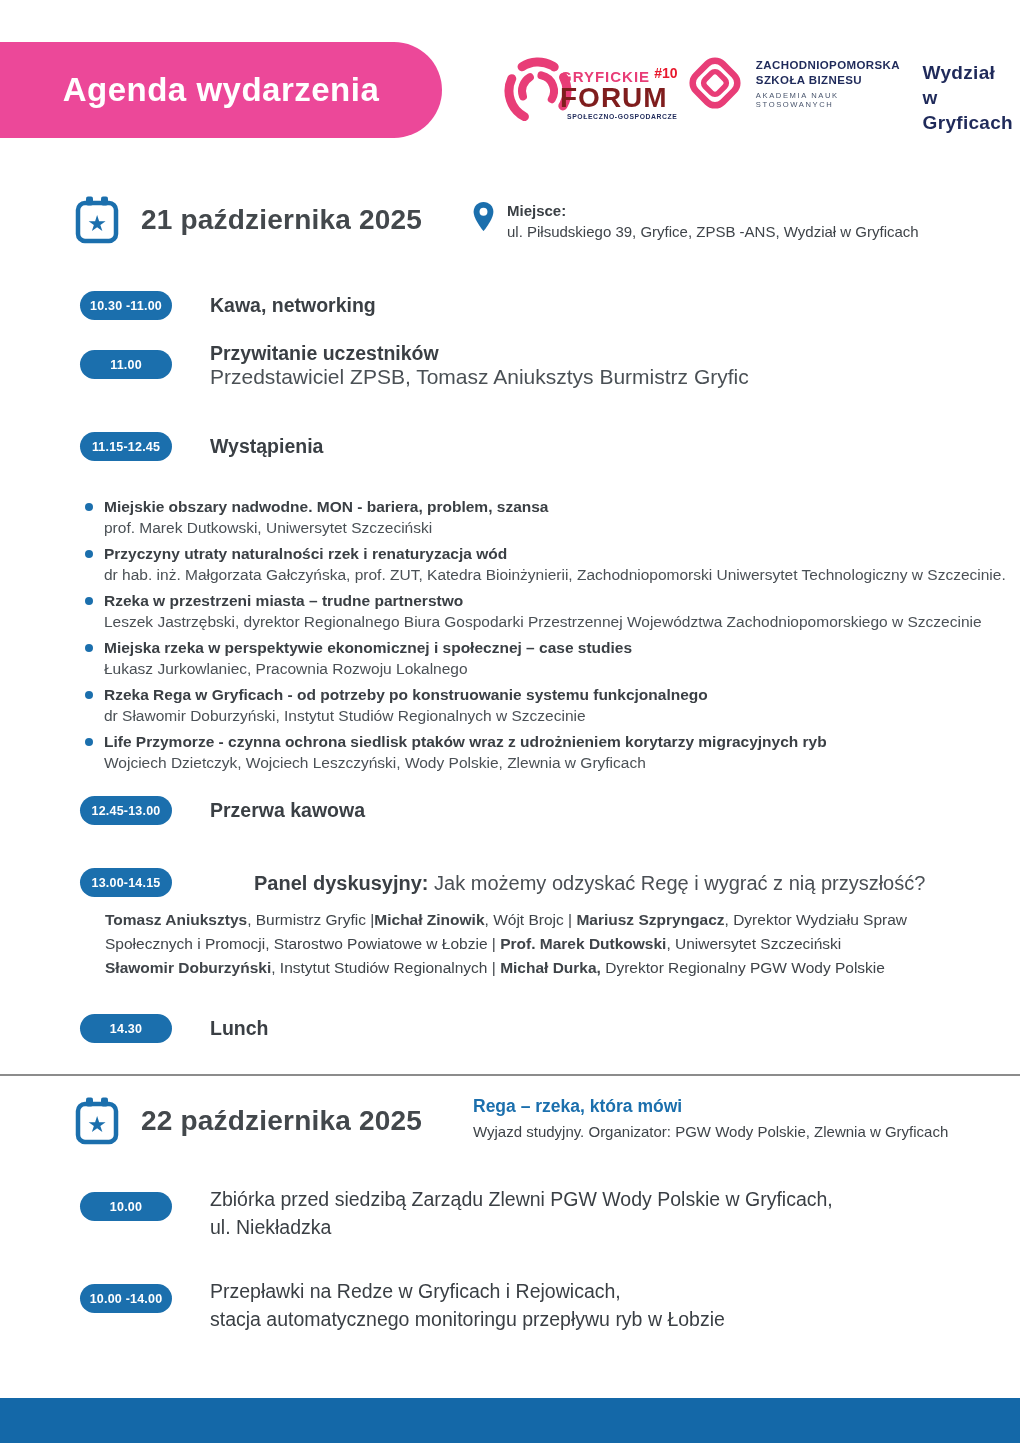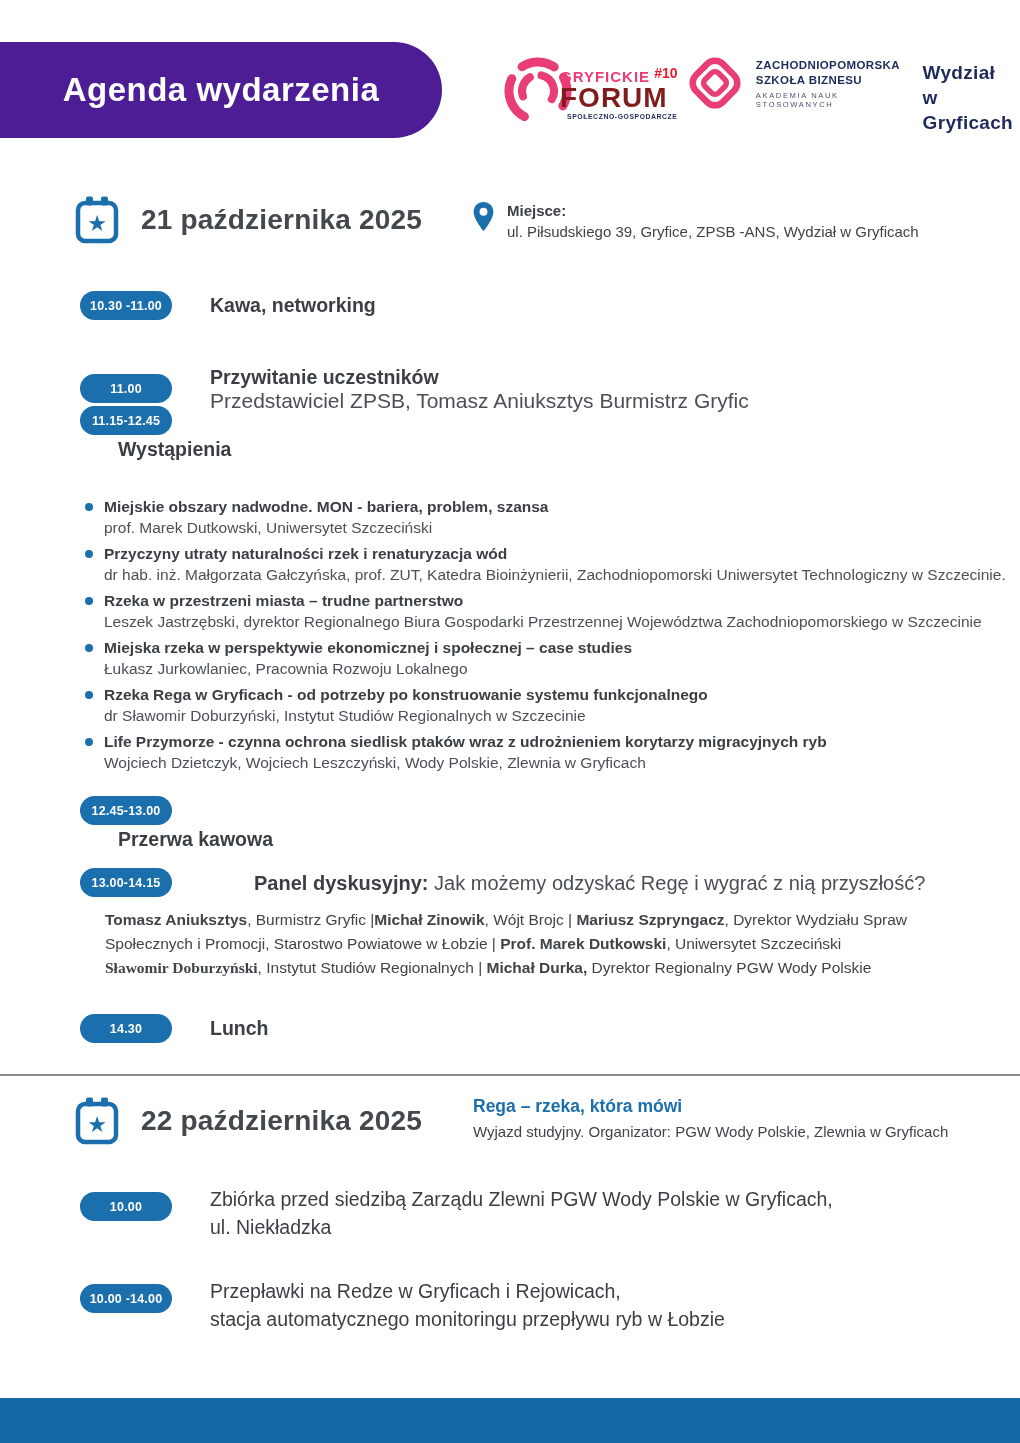--- a/index.html
+++ b/index.html
@@ -6,21 +6,21 @@
   html,body { background:#ffffff; }
   .page {
     position:relative; width:1020px; height:1443px; background:#ffffff;
     font-family:"Liberation Sans", sans-serif; overflow:hidden; margin:0 auto;
     color:#3a3f44;
   }
 
   
   .banner {
     position:absolute; top:42px; left:0; width:442px; height:96px;
-    background:#4c1d95; border-radius:0 48px 48px 0;
+    background:#ec4899; border-radius:0 48px 48px 0;
     display:flex; align-items:center; justify-content:center;
   }
   .banner-title { color:#ffffff; font-size:33px; font-weight:bold; letter-spacing:0.5px; }
 
   .logos { position:absolute; top:50px; left:500px; display:flex; align-items:flex-start; }
 
   .forum-logo { display:flex; align-items:center; width:185px; }
   .forum-mark { flex:none; margin-top:2px; }
   .forum-text { margin-left:-16px; margin-top:8px; }
   .forum-top { display:flex; align-items:flex-start; }
@@ -57,25 +57,25 @@
   .pill {
     flex:none; width:92px; height:29px; background:#1b6fad; border-radius:15px;
     color:#ffffff; font-size:12.5px; font-weight:bold;
     display:flex; align-items:center; justify-content:center; letter-spacing:0.2px;
   }
   .event-content { margin-left:38px; }
   .event-title { font-size:19.5px; font-weight:bold; color:#3a3f44; line-height:29px; }
   .event-subtitle { font-size:21px; color:#4a5055; line-height:22px; }
 
   .ev-kawa { top:291px; }
-  .ev-przywitanie { top:364px; }
+  .ev-przywitanie { top:340px; }
   .ev-przywitanie .pill { margin-top:10px; }
   .ev-przywitanie .event-title { line-height:26px; }
-  .ev-wystapienia { top:406px;flex-direction:column; }
-  .ev-przerwa { top:796px;flex-direction:column; }
+  .ev-wystapienia { top:432px; }
+  .ev-przerwa { top:796px; }
   .ev-panel { top:868px; }
   .ev-lunch { top:1014px; }
 
   .panel-title { font-size:20px; line-height:30px; white-space:nowrap;margin-left:44px; }
   .panel-title-bold { font-weight:bold; color:#3a3f44; }
   .panel-title-rest { font-weight:normal; color:#4a4f54; }
 
   .panel-paragraph { position:absolute; top:908px; left:105px; width:840px;
     font-size:15.5px; color:#3f4449; }
   .panel-paragraph > div { line-height:24px; white-space:nowrap; }
@@ -244,21 +244,21 @@
   <div class="event ev-panel">
     <div class="pill">13.00-14.15</div>
     <div class="event-content">
       <div class="panel-title"><span class="panel-title-bold">Panel dyskusyjny:</span><span class="panel-title-rest"> Jak możemy odzyskać Regę i wygrać z nią przyszłość?</span></div>
     </div>
   </div>
 
   <div class="panel-paragraph">
       <div><span style="font-weight: bold;">Tomasz Aniuksztys</span><span>, Burmistrz Gryfic |</span><span style="font-weight: bold;">Michał Zinowik</span><span>, Wójt  Brojc | </span><span style="font-weight: bold;">Mariusz Szpryngacz</span><span>, Dyrektor Wydziału Spraw</span></div>
       <div><span>Społecznych i Promocji, Starostwo Powiatowe w Łobzie | </span><span style="font-weight: bold;">Prof. Marek Dutkowski</span><span>, Uniwersytet Szczeciński</span></div>
-      <div><span style="font-weight: bold; font-family: Liberation Serif, serif;">Sławomir Doburzyński</span><span>, Instytut Studiów Regionalnych | </span><span style="font-weight: bold;">Michał Durka,</span><span> Dyrektor Regionalny PGW Wody Polskie</span></div>
+      <div><span style="font-weight: bold;">Sławomir Doburzyński</span><span>, Instytut Studiów Regionalnych | </span><span style="font-weight: bold;">Michał Durka,</span><span> Dyrektor Regionalny PGW Wody Polskie</span></div>
     </div>
 
   <div class="event ev-lunch">
     <div class="pill">14.30</div>
     <div class="event-content">
       <div class="event-title">Lunch</div>
     </div>
   </div>
 
   <div class="divider"></div>

